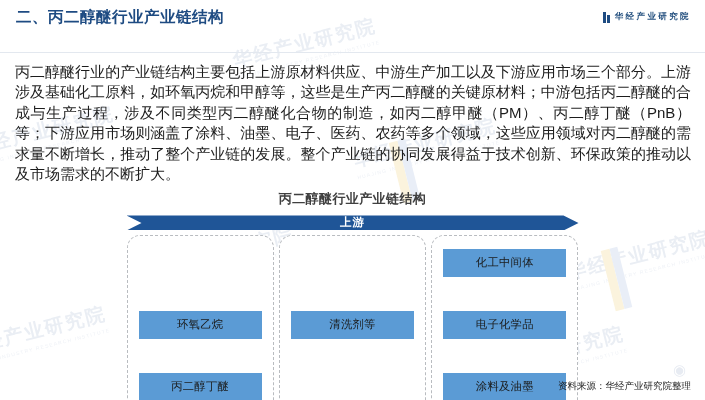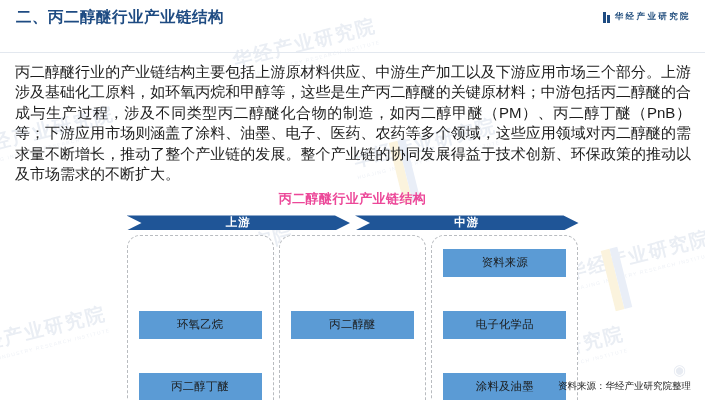--- a/index.html
+++ b/index.html
@@ -133,21 +133,21 @@
   
   .figure {
     position: relative;
     z-index: 2;
     margin-top: 6px;
   }
   .figure-title {
     text-align: center;
     font-size: 13px;
     font-weight: bold;
-    color: #ec4899;
+    color: #404040;
     letter-spacing: 0.4px;
     margin-bottom: 7px;
     font-family: "Liberation Sans", sans-serif;
   }
 
   .chain {
     position: relative;
     width: 452px;
     margin: 0 auto;
   }
@@ -255,36 +255,35 @@
 </div>
 
 <p class="intro">丙二醇醚行业的产业链结构主要包括上游原材料供应、中游生产加工以及下游应用市场三个部分。上游涉及基础化工原料，如环氧丙烷和甲醇等，这些是生产丙二醇醚的关键原材料；中游包括丙二醇醚的合成与生产过程，涉及不同类型丙二醇醚化合物的制造，如丙二醇甲醚（PM）、丙二醇丁醚（PnB）等；下游应用市场则涵盖了涂料、油墨、电子、医药、农药等多个领域，这些应用领域对丙二醇醚的需求量不断增长，推动了整个产业链的发展。整个产业链的协同发展得益于技术创新、环保政策的推动以及市场需求的不断扩大。</p>
 
 <div class="figure">
   <div class="figure-title">丙二醇醚行业产业链结构</div>
 
   <div class="chain">
     <div class="chevron-row">
       <div class="chevron">上游</div>
-      <div class="chevron">中游</div>
     </div>
 
     <div class="column-row">
 
       <div class="column col-up stack-even">
         <div class="node">环氧乙烷</div>
         <div class="node">丙二醇丁醚</div>
       </div>
 
       <div class="column col-mid stack-center">
-        <div class="node">丙二醇醚</div>
+        <div class="node">清洗剂等</div>
       </div>
 
       <div class="column col-down stack-even">
-        <div class="node">资料来源</div>
+        <div class="node">化工中间体</div>
         <div class="node">电子化学品</div>
         <div class="node">涂料及油墨</div>
       </div>
 
     </div>
   </div>
 </div>
 
 <div class="source">资料来源：华经产业研究院整理</div>
 

